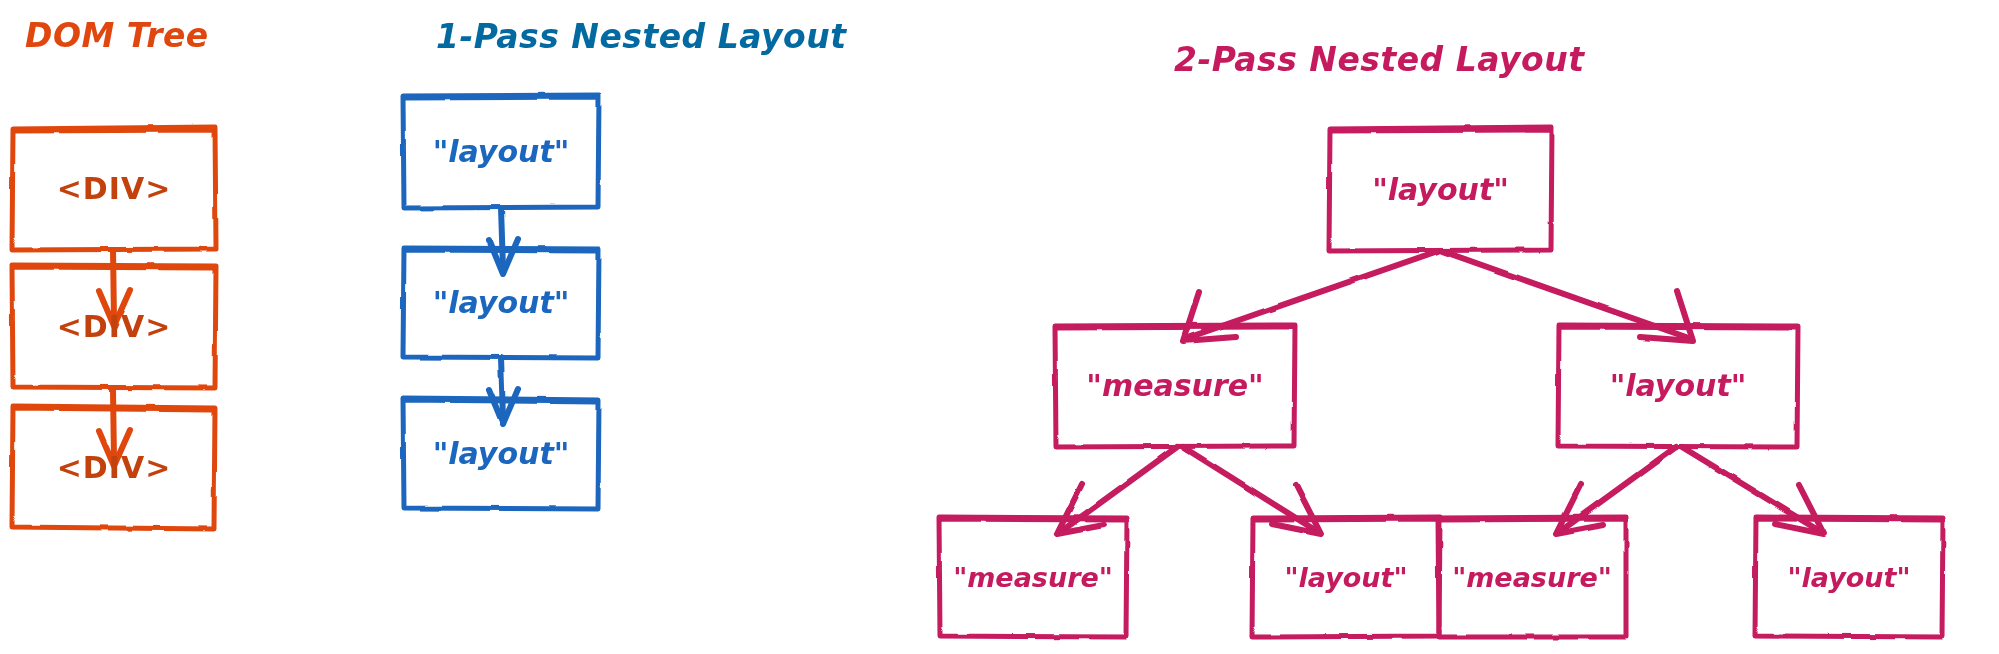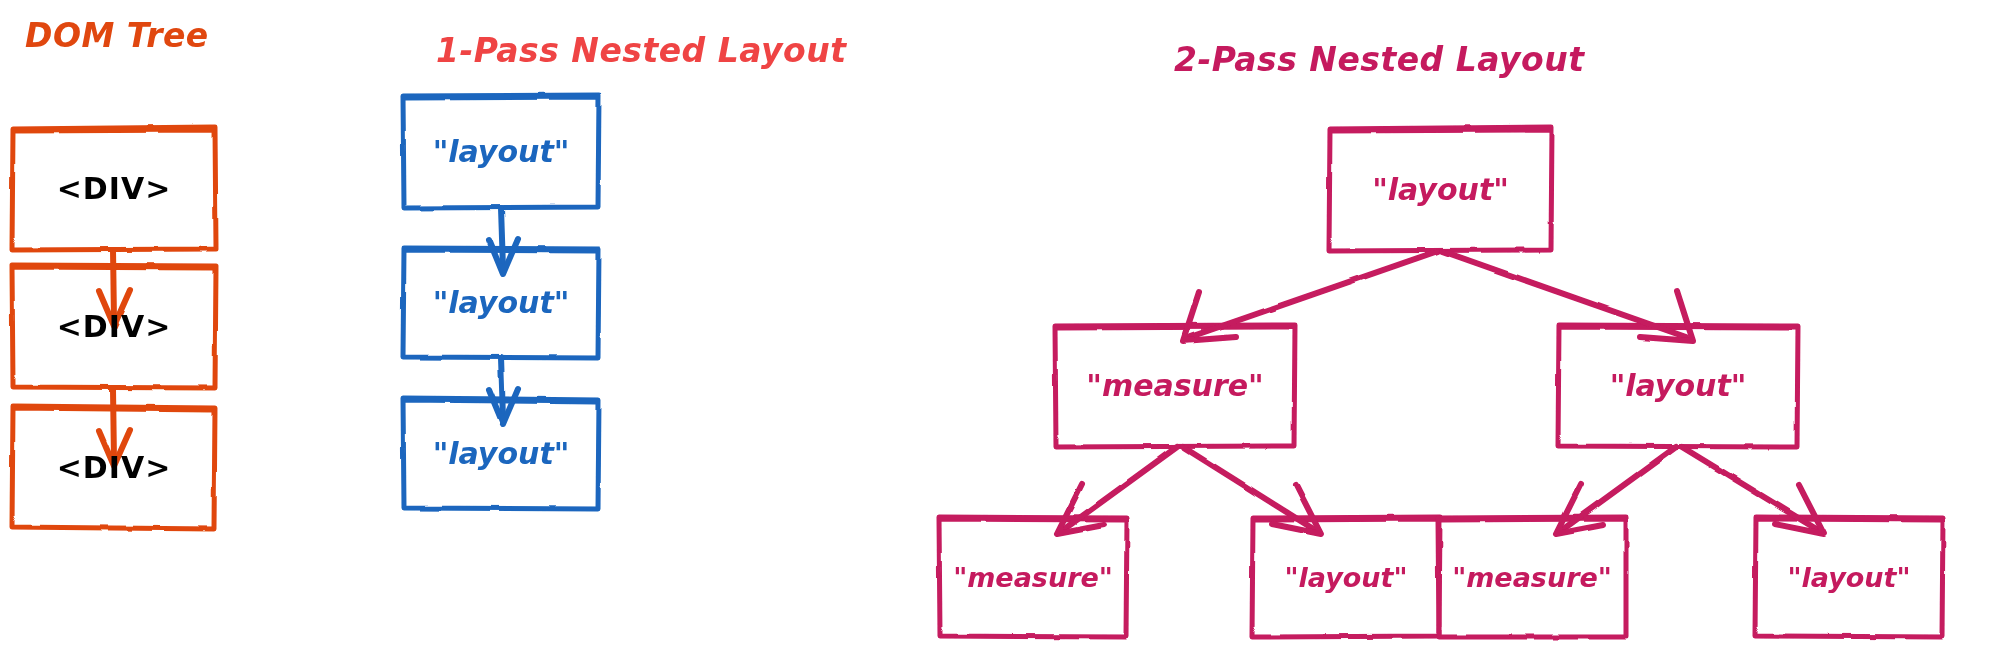--- a/index.html
+++ b/index.html
@@ -24,21 +24,21 @@
     position: absolute;
     white-space: nowrap;
     font-family: "DejaVu Sans", sans-serif;
     font-weight: 700;
     font-style: italic;
     font-size: 33px;
     letter-spacing: 0.5px;
   }
 
   #title-dom      { left: 18px;   top: 16px;  color: #E0470F; margin-left: 7px; }
-  #title-onepass  { left: 436px;  top: 31px;  color: #ef4444; }
+  #title-onepass  { left: 436px;  top: 17px;  color: #0369a1; }
   #title-twopass  { left: 1174px; top: 12px;  color: #C51A5E; margin-top: 28px; }
 
   
   .node {
     position: absolute;
     box-sizing: border-box;
     display: flex;
     align-items: center;
     justify-content: center;
     background: transparent;
@@ -54,21 +54,21 @@
   }
   .node .box-svg {
     position: absolute;
     inset: -10px;
     width: calc(100% + 20px);
     height: calc(100% + 20px);
     overflow: visible;
     z-index: 1;
   }
 
-  .orange .node-label { color: #000000; font-style: normal; letter-spacing: 1px; }
+  .orange .node-label { color: #c2410c; font-style: normal; letter-spacing: 1px; }
   .blue   .node-label { color: #1B66BE; font-style: italic; }
   .pink   .node-label { color: #C51A5E; font-style: italic; }
 
   .edge-layer {
     position: absolute;
     inset: 0;
     width: 1999px;
     height: 654px;
     overflow: visible;
     pointer-events: none;

